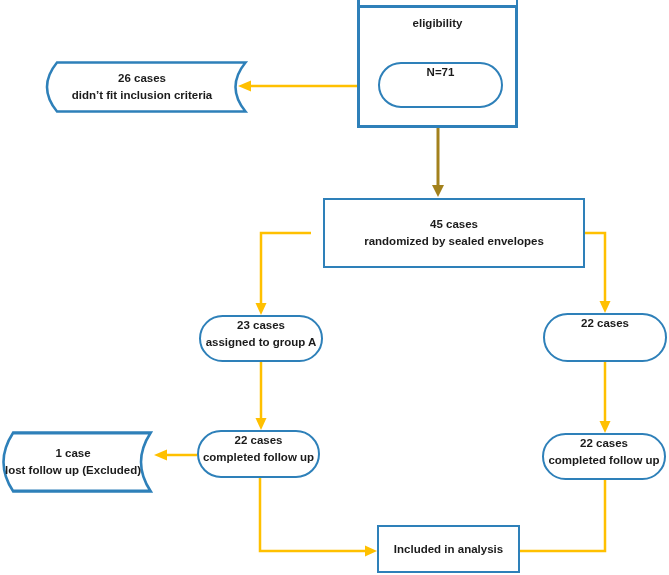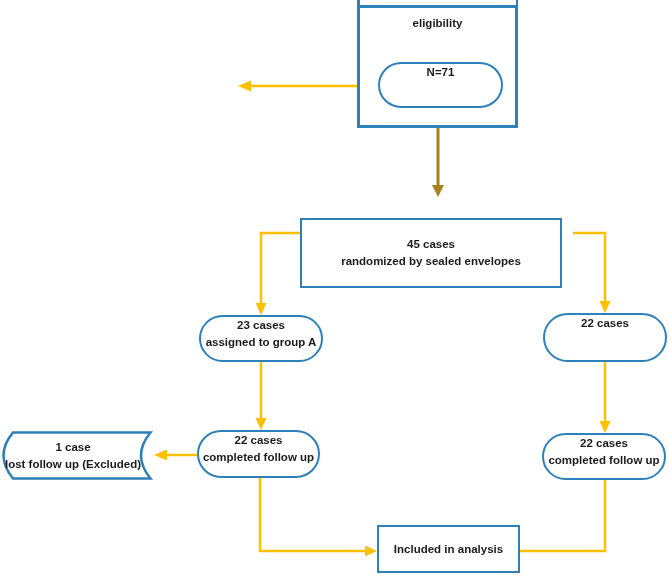--- a/index.html
+++ b/index.html
@@ -70,22 +70,31 @@
   <div class="stub" style="left:515.5px;top:0;height:6px;"></div>
 
   <div class="node rect thick topalign" style="left:357px;top:5px;width:161px;height:123px;">
     <span class="line">eligibility</span>
   </div>
 
   <div class="node stadium" style="left:378px;top:62px;width:125px;height:46px;">
     <span class="line">N=71</span>
   </div>
 
+  <div class="node stored" style="left:45px;top:61px;width:202px;height:52px;">
+    <svg viewBox="0 0 202 52" preserveAspectRatio="none">
+      <path d="M 12 1.5 L 200.5 1.5 Q 180.5 26 200.5 50.5 L 12 50.5 Q -8 26 12 1.5 Z" fill="#ffffff" stroke="#2e80b9" stroke-width="2.5"></path>
+    </svg>
+    <div class="txt">
+      <span class="line">26 cases</span>
+      <span class="line">didn’t fit inclusion criteria</span>
+    </div>
+  </div>
 
-  <div class="node rect" style="left:300px;top:198px;width:262px;height:70px;margin-top:20px;">
+  <div class="node rect" style="left:323px;top:198px;width:262px;height:70px;">
     <span class="line">45 cases</span>
     <span class="line">randomized by sealed envelopes</span>
   </div>
 
   <div class="node stadium" style="left:199px;top:315px;width:124px;height:47px;">
     <span class="line">23 cases</span>
     <span class="line">assigned to group A</span>
   </div>
 
   <div class="node stadium" style="left:543px;top:313px;width:124px;height:49px;">
@@ -95,21 +104,21 @@
   <div class="node stadium" style="left:197px;top:430px;width:123px;height:48px;">
     <span class="line">22 cases</span>
     <span class="line">completed follow up</span>
   </div>
 
   <div class="node stadium" style="left:542px;top:433px;width:124px;height:47px;">
     <span class="line">22 cases</span>
     <span class="line">completed follow up</span>
   </div>
 
-  <div class="node stored" style="left:2px;top:431px;width:150px;height:49px;">
+  <div class="node stored" style="left:2px;top:431px;width:150px;height:62px;">
     <svg viewBox="0 0 150 49" preserveAspectRatio="none">
       <path d="M 11 1.5 L 148.5 1.5 Q 129.5 24.5 148.5 47.5 L 11 47.5 Q -8 24.5 11 1.5 Z" fill="#ffffff" stroke="#2e80b9" stroke-width="2.5"></path>
     </svg>
     <div class="txt">
       <span class="line">1 case</span>
       <span class="line">lost follow up (Excluded)</span>
     </div>
   </div>
 
   <div class="node rect" style="left:377px;top:525px;width:143px;height:48px;">

